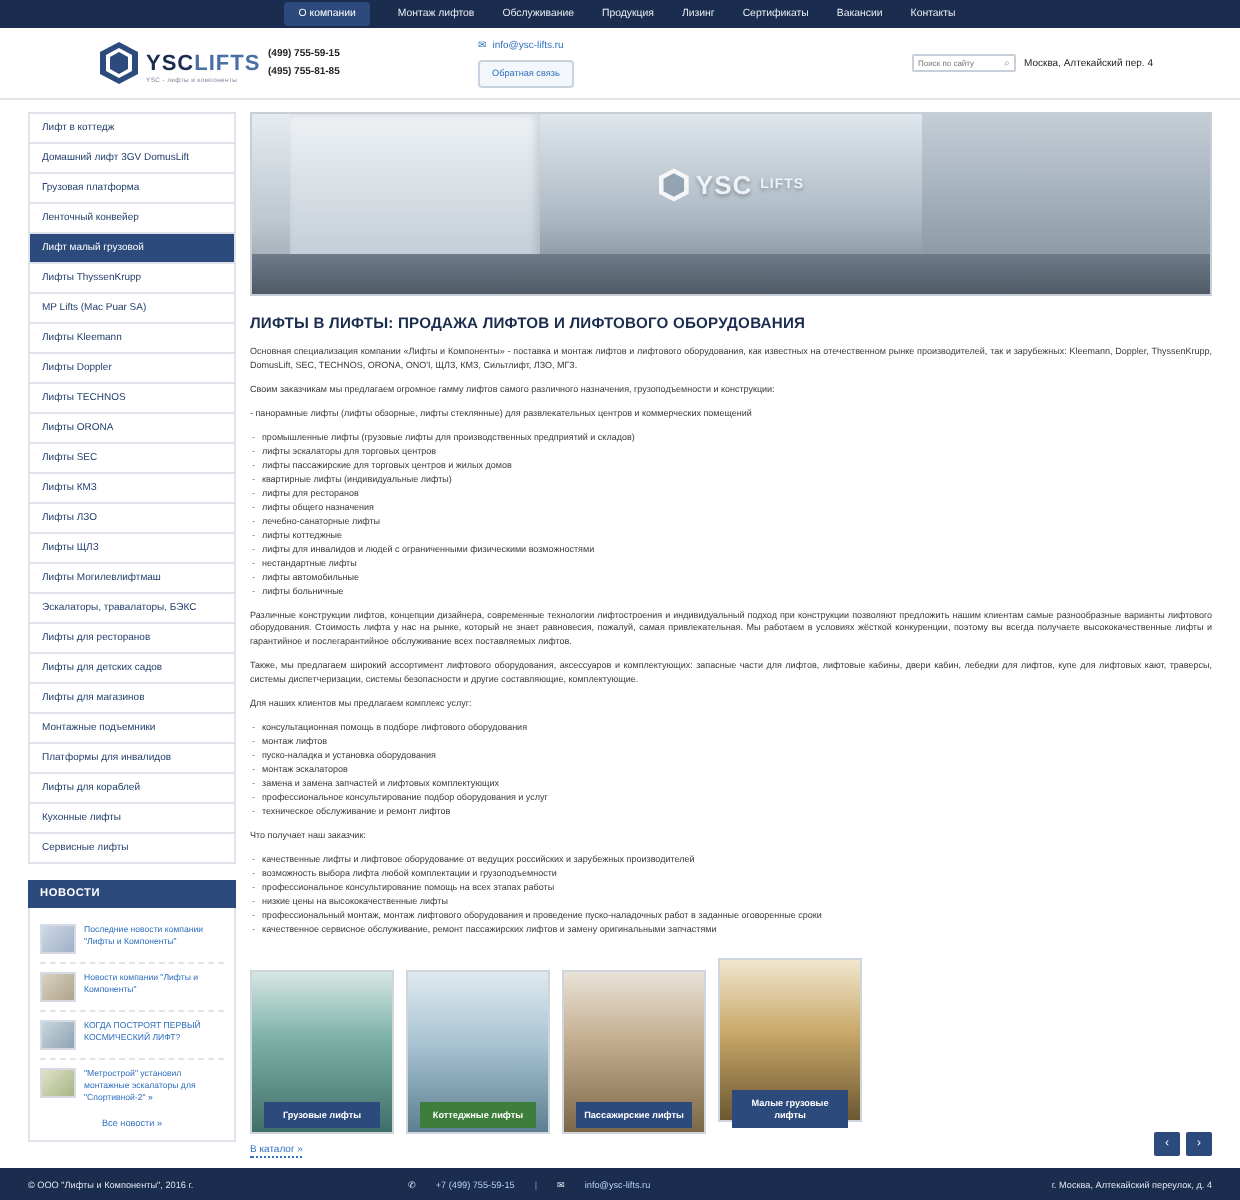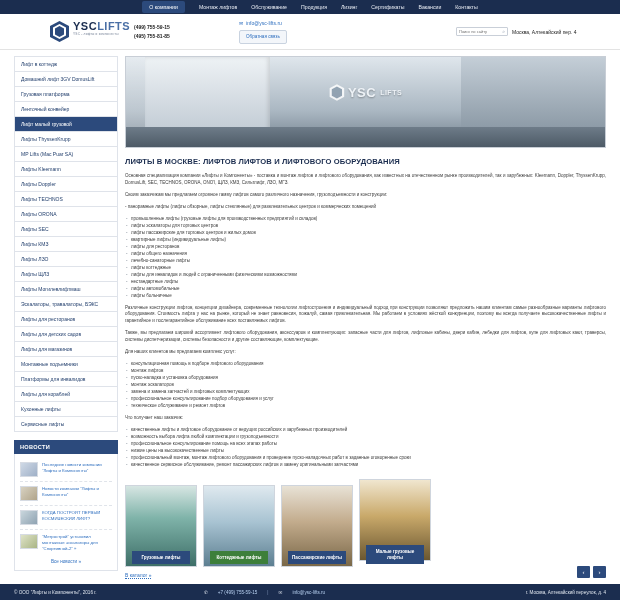--- a/index.html
+++ b/index.html
@@ -23,21 +23,21 @@
   }
   .topnav a.active {
     background: #2c4a7c; padding: 3px 7px; border-radius: 2px; color:#fff;
   }
 
   
   .header {
     height: 36px; background: #fff; display: flex; align-items: center;
     padding: 0 14px; border-bottom: 1px solid #e3e3e3;
   }
-  .logo { display: flex; align-items: flex-start; gap: 4px; width: 120px; padding-left: 36px; }
+  .logo { display: flex; align-items: flex-end; gap: 4px; width: 120px; padding-left: 36px; }
   .logo-mark {
     width: 19px; height: 21px; position: relative;
   }
   .logo-mark svg { display:block; }
   .logo-text { line-height: 1; }
   .logo-title { font-size: 11px; font-weight: bold; color: #1b2d4f; letter-spacing: .5px; }
   .logo-sub { font-size: 3.2px; color: #7a869a; letter-spacing: .2px; margin-top: 1px;}
 
   .contacts { width: 105px; font-size: 5px; line-height: 1.75; color:#222; }
   .contacts .ph { font-weight: bold; }
@@ -285,21 +285,21 @@
         <div class="hero-logo">
           <svg width="15" height="17" viewBox="0 0 19 21">
             <polygon points="9.5,0 19,5 19,16 9.5,21 0,16 0,5" fill="#ffffff" opacity=".9"></polygon>
             <polygon points="9.5,3 16,6.5 16,14.5 9.5,18 3,14.5 3,6.5" fill="#8fa0b0"></polygon>
           </svg>
           <span class="t">YSC</span>
           <span class="t" style="font-size:7px;">LIFTS</span>
         </div>
       </div>
 
-      <h1 class="page-title">ЛИФТЫ В МОСКВЕ: ЛИФТОВ ЛИФТОВ И ЛИФТОВОГО ОБОРУДОВАНИЯ</h1>
+      <h1 class="page-title">ЛИФТЫ В ЛИФТЫ: ПРОДАЖА ЛИФТОВ И ЛИФТОВОГО ОБОРУДОВАНИЯ</h1>
 
       <div class="body-text">
         <p>Основная специализация компании «Лифты и Компоненты» - поставка и монтаж лифтов и лифтового оборудования, как известных на отечественном рынке производителей, так и зарубежных: Kleemann, Doppler, ThyssenKrupp, DomusLift, SEC, TECHNOS, ORONA, ONO'I, ЩЛЗ, КМЗ, Сильтлифт, ЛЗО, МГЗ.</p>
         <p>Своим заказчикам мы предлагаем огромное гамму лифтов самого различного назначения, грузоподъемности и конструкции:</p>
         <p>- панорамные лифты (лифты обзорные, лифты стеклянные) для развлекательных центров и коммерческих помещений</p>
         <ul>
           <li>промышленные лифты (грузовые лифты для производственных предприятий и складов)</li>
           <li>лифты эскалаторы для торговых центров</li>
           <li>лифты пассажирские для торговых центров и жилых домов</li>
           <li>квартирные лифты (индивидуальные лифты)</li>

